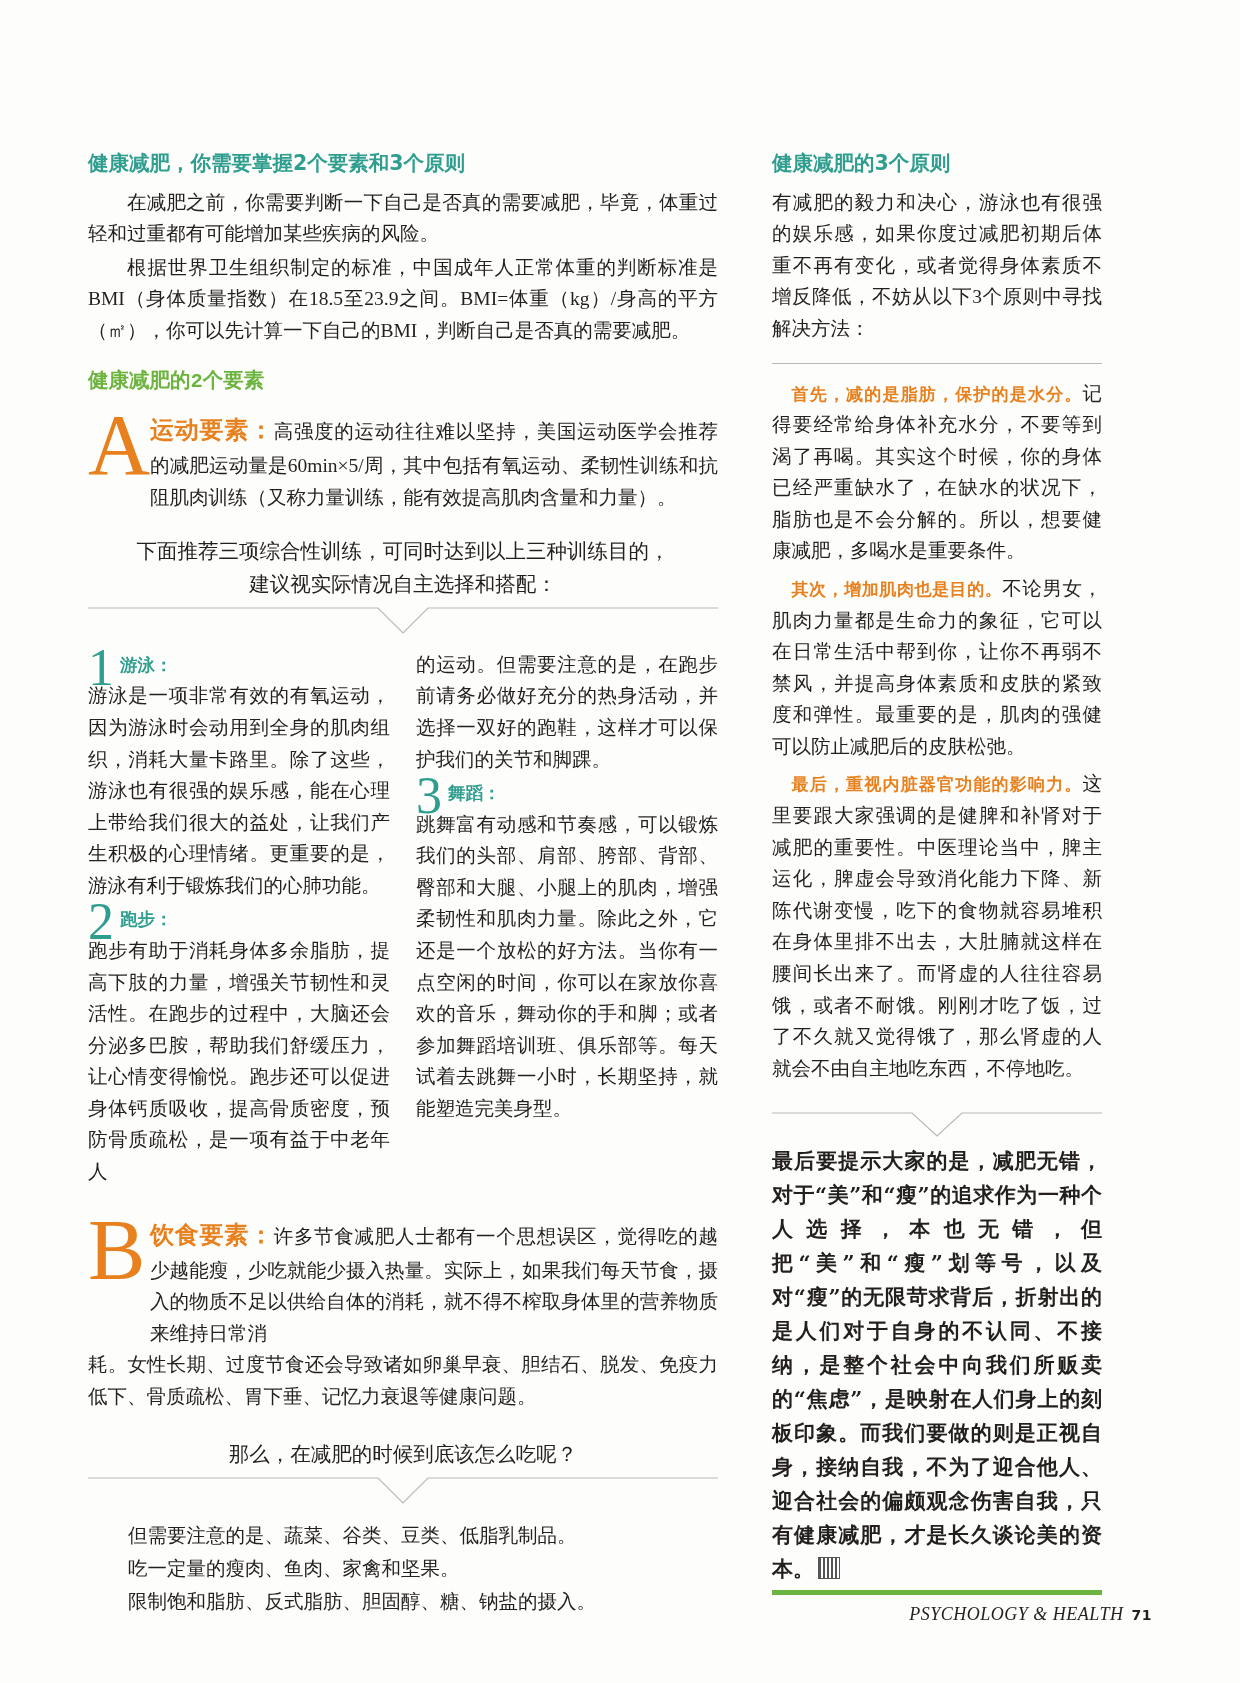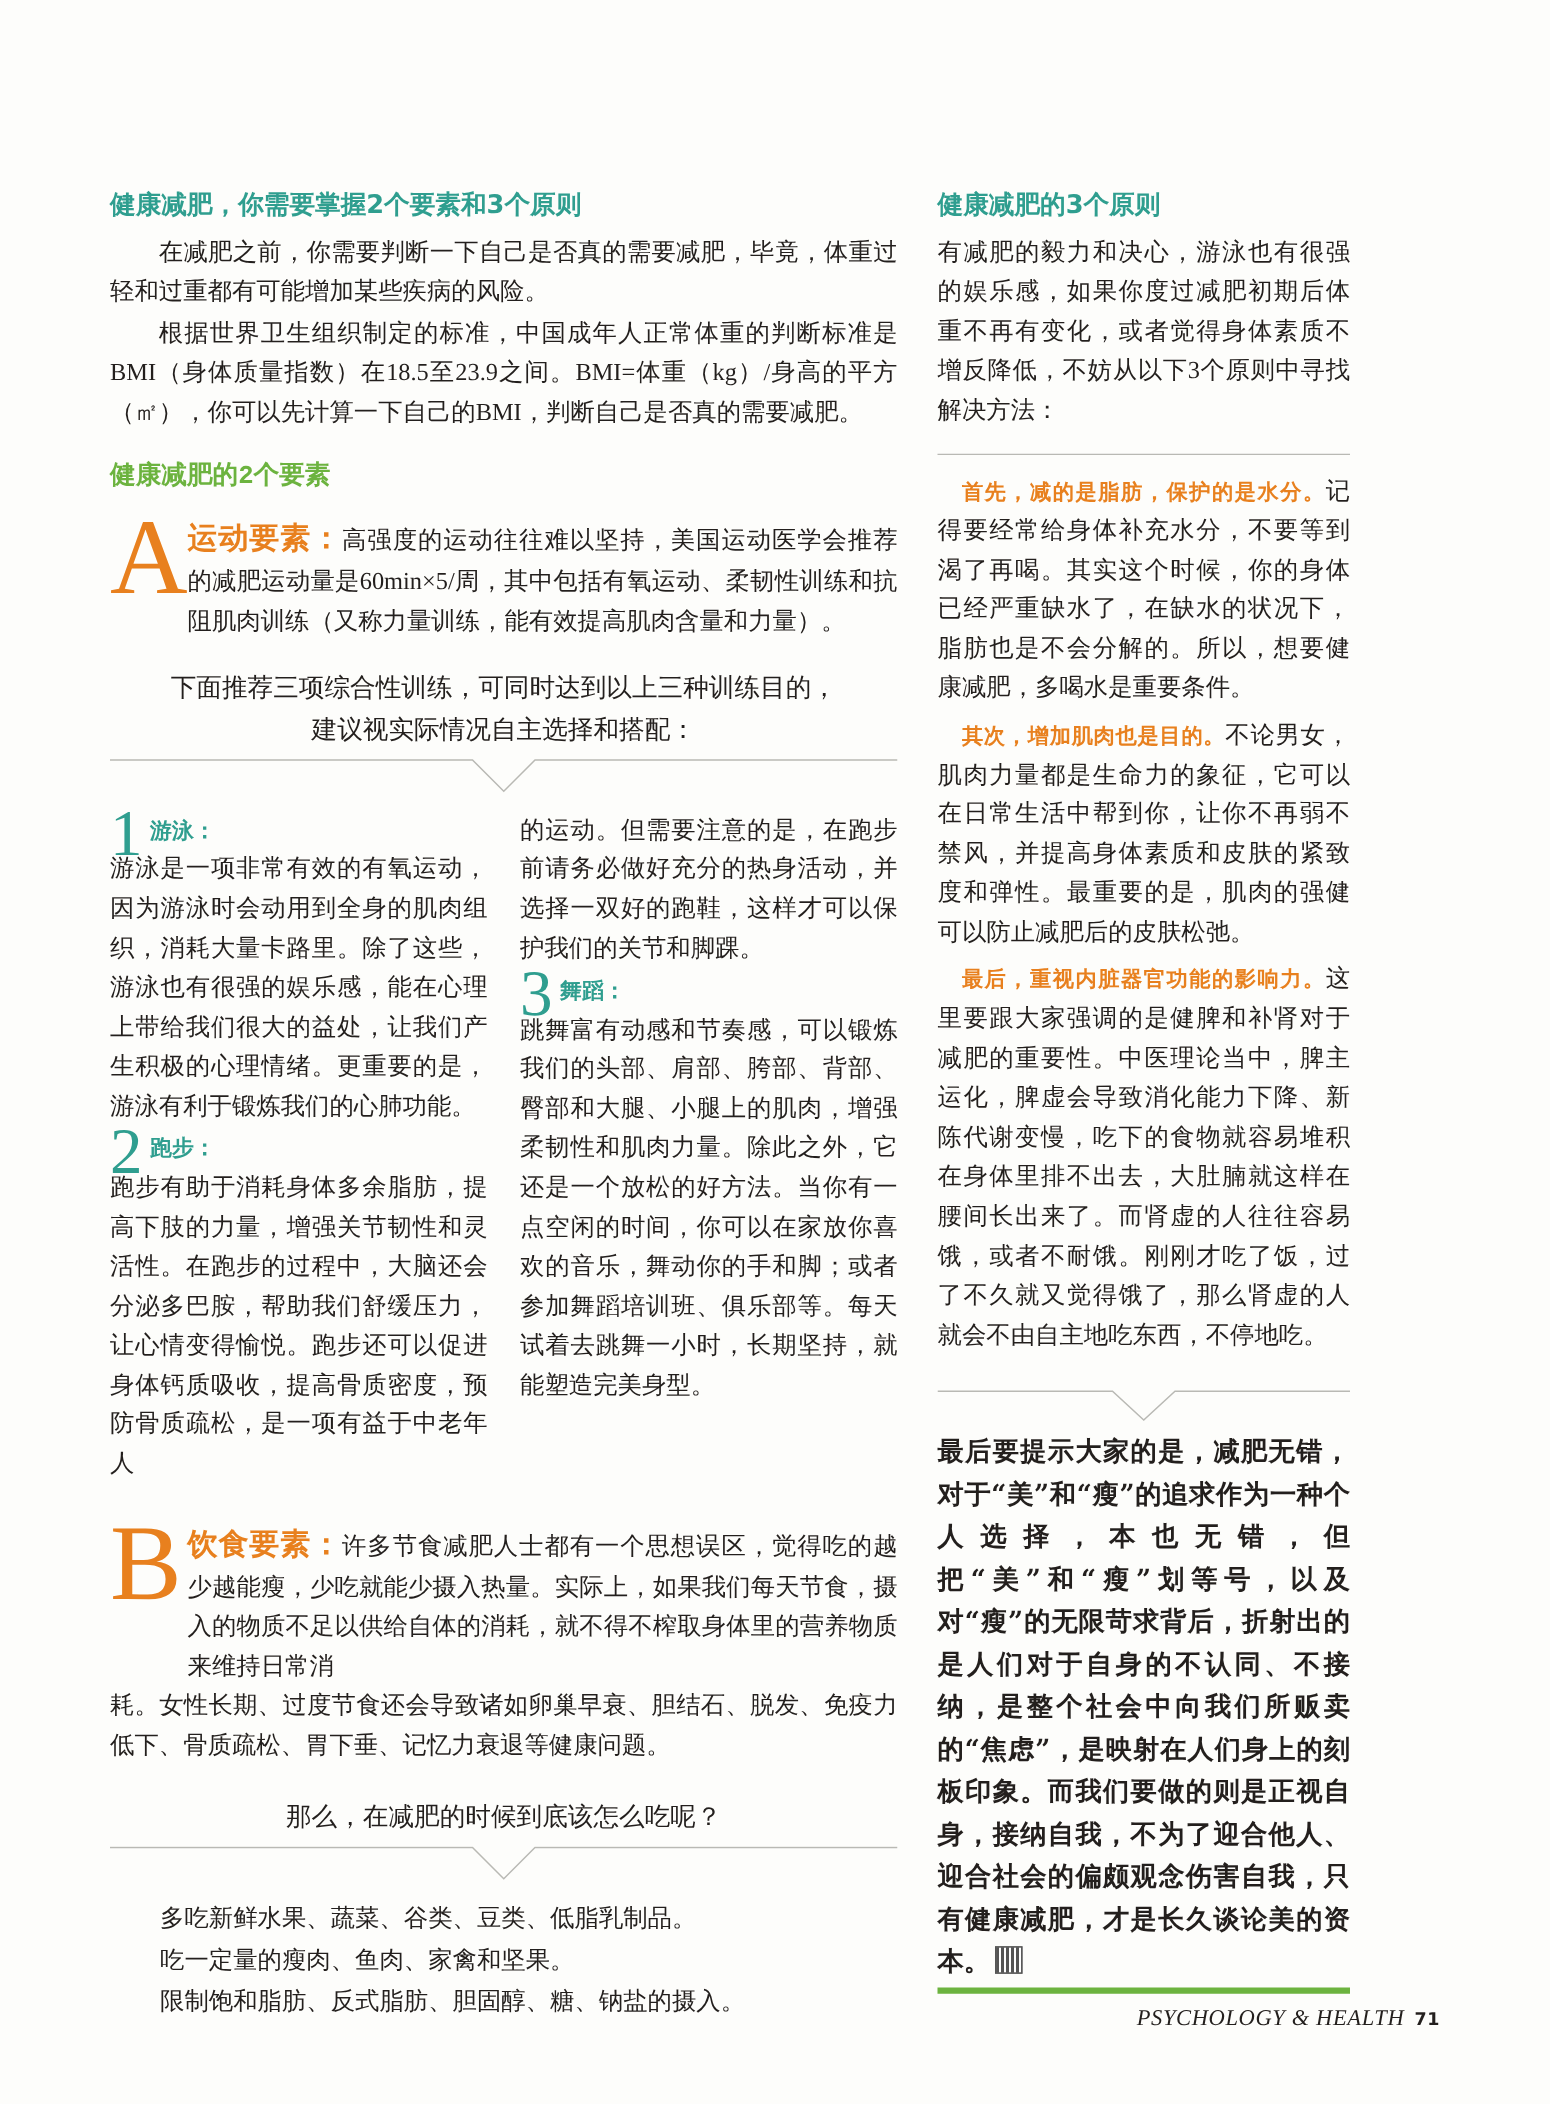--- a/index.html
+++ b/index.html
@@ -23,21 +23,21 @@
   }
   .col {
     position: absolute;
     top: 150px;
   }
   .col-left {
     left: 88px;
     width: 630px;
   }
   .col-right {
-    left: 750px;
+    left: 772px;
     width: 330px;
   }
 
   h2.section-head {
     font-family: "DejaVu Sans", sans-serif;
     font-weight: bold;
     font-size: 20.5px;
     letter-spacing: 0px;
     margin: 0 0 10px 0;
     line-height: 1.3;
@@ -288,21 +288,21 @@
 
     <div class="center-note" style="margin-top:26px;">那么，在减肥的时候到底该怎么吃呢？</div>
 
     <div class="funnel">
       <svg width="630" height="28" viewBox="0 0 630 28">
         <path d="M0 1 H290 L315 26 L340 1 H630" fill="none" stroke="#b9b9b4" stroke-width="1.2"></path>
       </svg>
     </div>
 
     <div class="diet-list">
-      <div>多吃新鲜水果、蔬菜、谷类、豆类、低脂乳制品。</div>
+      <div>但需要注意的是、蔬菜、谷类、豆类、低脂乳制品。</div>
       <div>吃一定量的瘦肉、鱼肉、家禽和坚果。</div>
       <div>限制饱和脂肪、反式脂肪、胆固醇、糖、钠盐的摄入。</div>
     </div>
 
   </div>
 
   <div class="col col-right">
 
     <h2 class="section-head teal">健康减肥的3个原则</h2>
 

